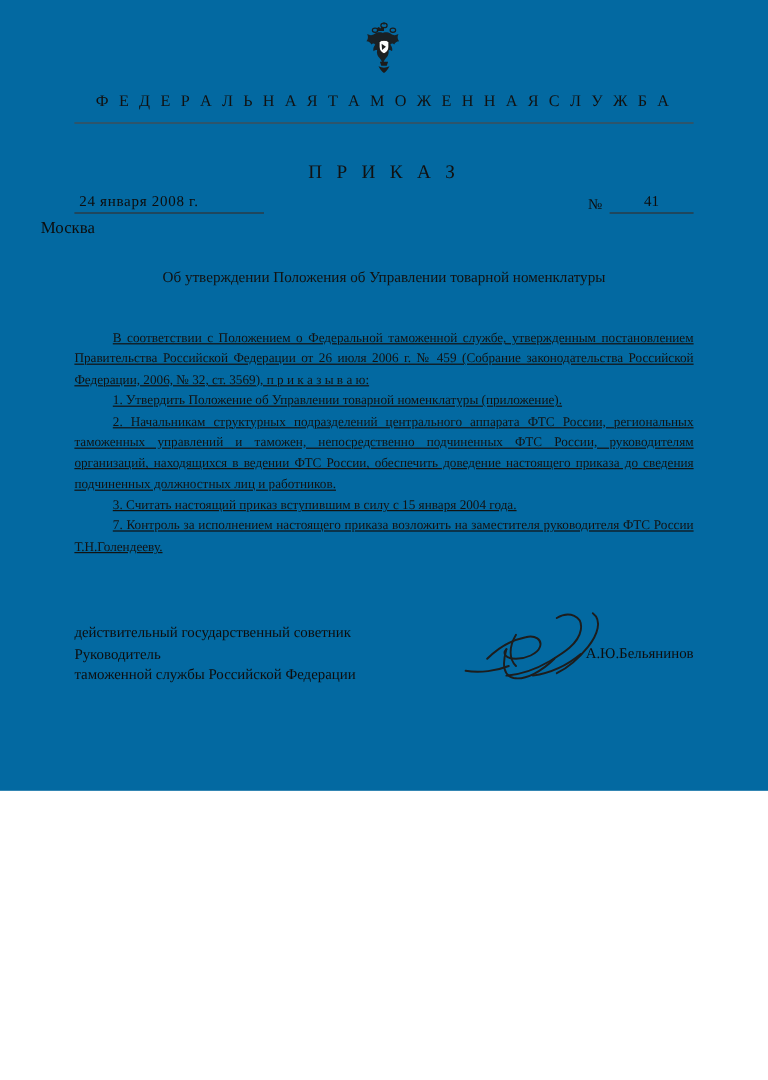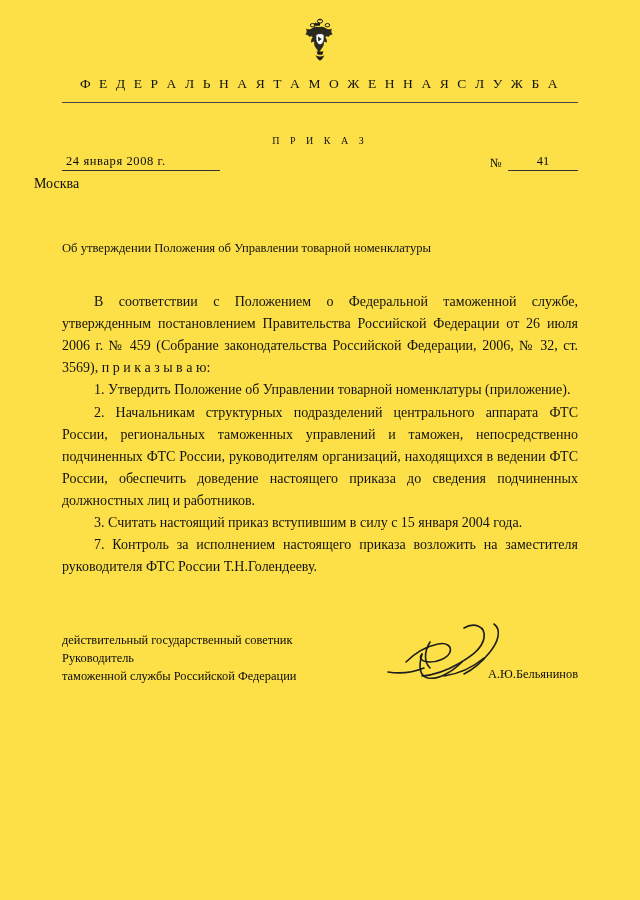--- a/index.html
+++ b/index.html
@@ -12,22 +12,22 @@
     height: 900px;
     position: relative;
     font-family: "Liberation Serif", serif;
     color: #0d0d0d;
     overflow: hidden;
   }
 
   .page {
     position: relative;
     width: 640px;
-    height: 900px;
-    background: #fde047;
+    height: 659px;
+    background: #0369a1;
     box-sizing: border-box;
     padding: 0 62px;
   }
 
   
   .emblem-wrap {
     padding-top: 18px;
     display: flex;
     justify-content: center;
   }
@@ -48,21 +48,21 @@
   }
   .rule {
     border: none;
     border-top: 1px solid #4a4a4a;
     margin: 10px 0 0 0;
     height: 0;
   }
 
   .doc-kind {
     text-align: center;
-    font-size: 10px;
+    font-size: 16px;
     letter-spacing: 4px;
     margin-top: 32px;
     color: #111;
   }
 
   .meta-row {
     display: flex;
     justify-content: space-between;
     align-items: flex-end;
     margin-top: 8px;
@@ -89,54 +89,55 @@
   }
   .city {
     text-align: left;
     font-size: 14px;
     margin-top: 5px;
     margin-left: -28px;
   }
 
   
   .subject {
-    text-align: left;
+    text-align: center;
     font-size: 12.6px;
-    margin-top: 48px;
+    margin-top: 24px;
     line-height: 1.35;
     color: #111;
   }
 
   
   .body {
     margin-top: 34px;
-    font-size: 14px;
+    font-size: 11px;
     line-height: 1.58;
     text-align: justify;
     color: #121212;
+    text-decoration: underline;
   }
   .body p {
     margin: 0;
     text-indent: 32px;
   }
 
   
   .sign-block {
     margin-top: 54px;
     position: relative;
     font-size: 12.4px;
     line-height: 1.42;
   }
   .sign-left {
     width: 290px;
   }
   .sign-name {
     position: absolute;
     right: 0;
-    top: 34px;
+    top: 17px;
     font-size: 12.4px;
     white-space: nowrap;
   }
   .signature-svg {
     position: absolute;
     right: 34px;
     top: -12px;
     pointer-events: none;
   }
 </style>

